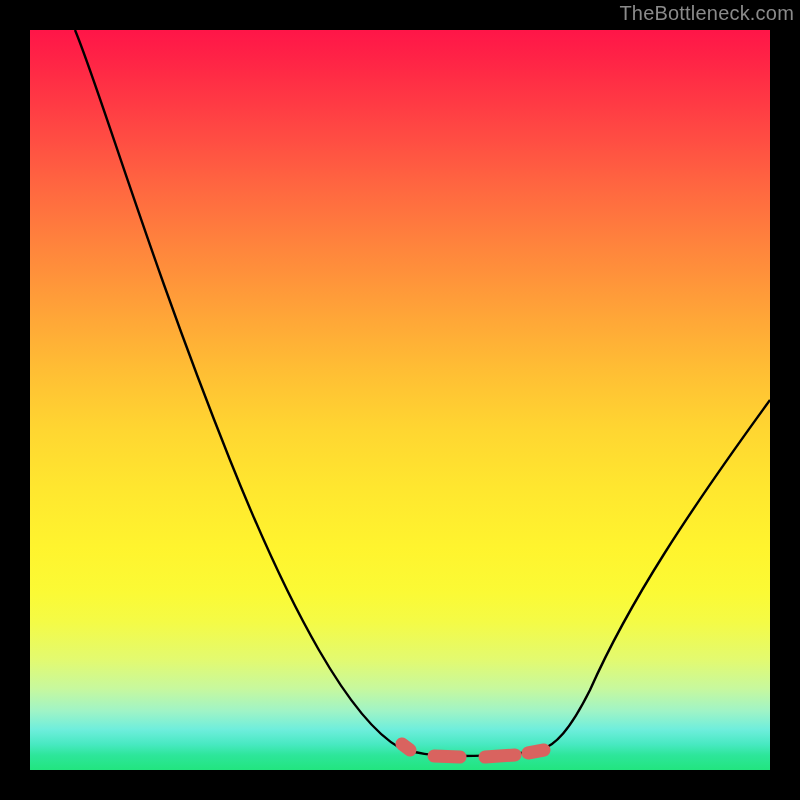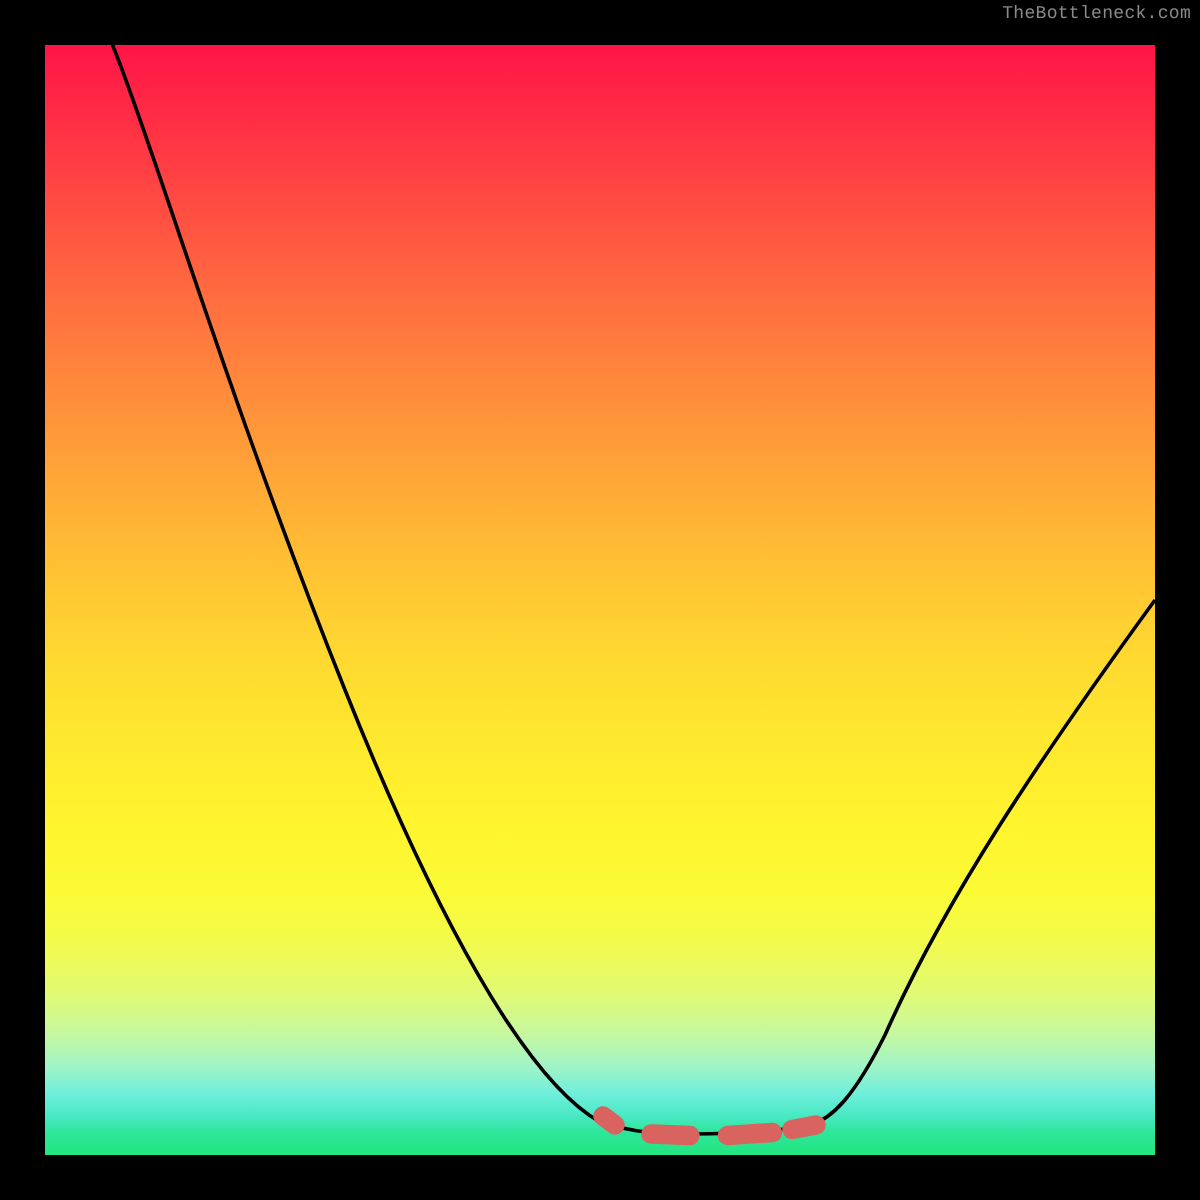--- a/index.html
+++ b/index.html
@@ -52,22 +52,22 @@
   }
   svg.curve {
     position: absolute;
     left: 0; top: 0;
     width: 740px; height: 740px;
   }
   .watermark {
     position: absolute;
     top: 2px;
     right: 6px;
-    font-family: Liberation Mono, monospace;
-    font-size: 12px;
+    font-family: Liberation Sans, sans-serif;
+    font-size: 20px;
     color: #8a8a8a;
     letter-spacing: 0.2px;
     user-select: none;
   }
 </style>
 </head>
 <body>
 
 <div class="frame">
   <div class="watermark">TheBottleneck.com</div>

